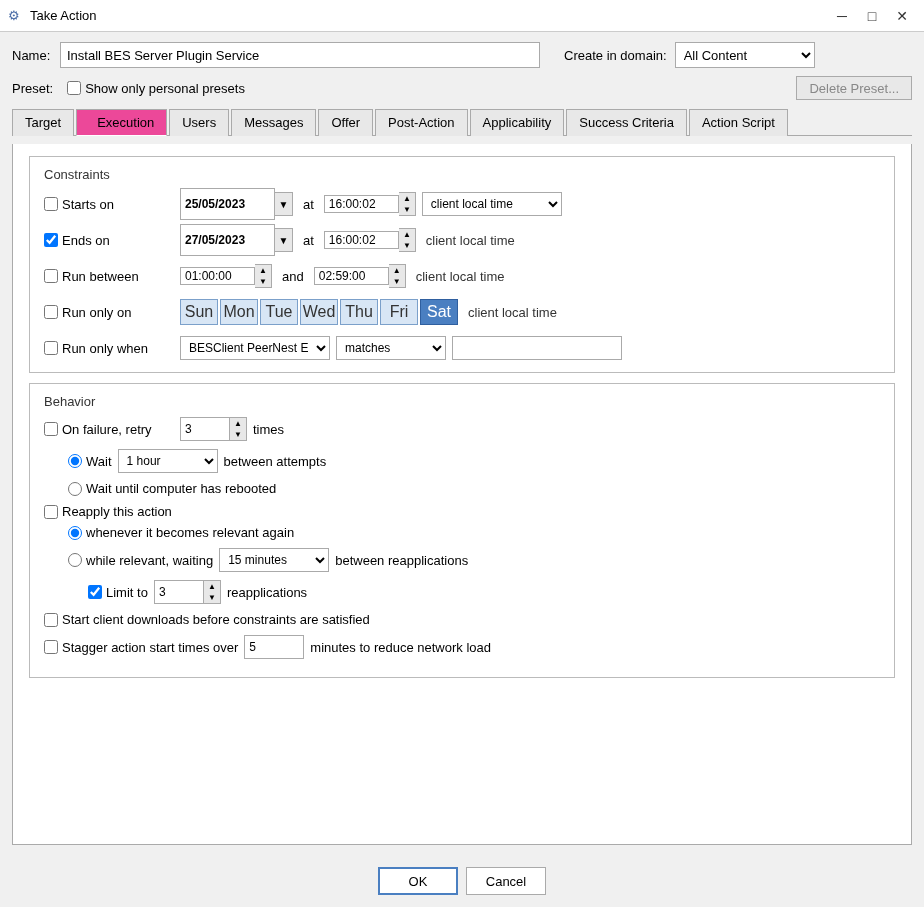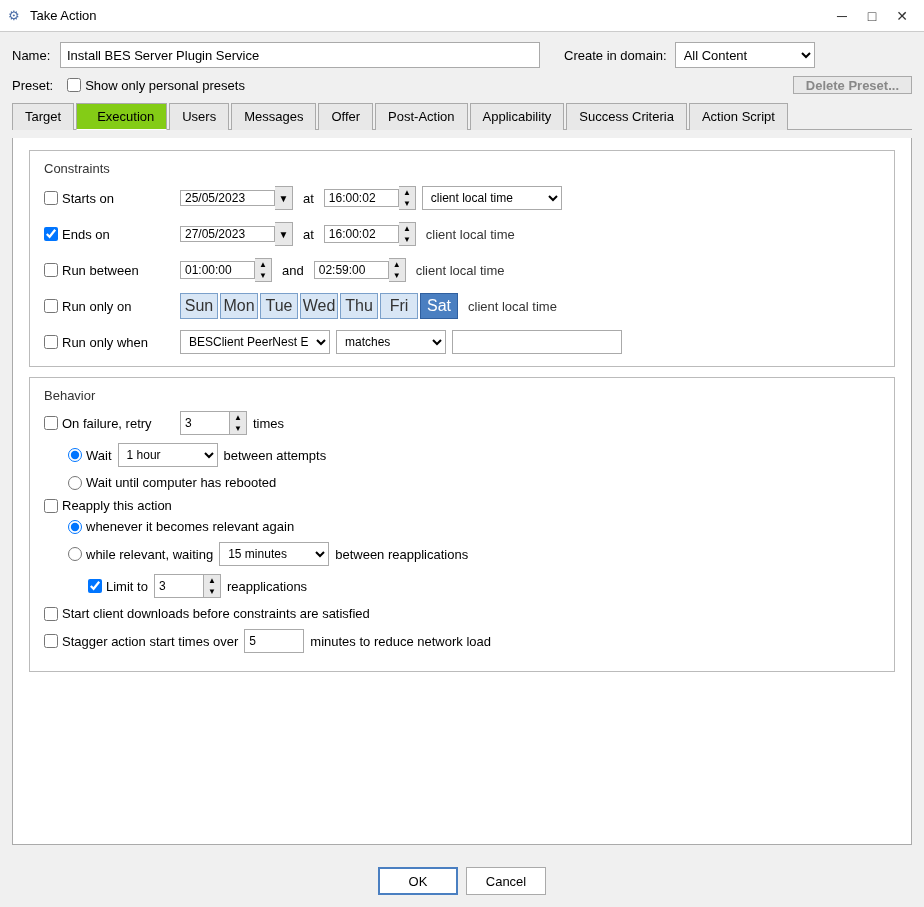--- a/index.html
+++ b/index.html
@@ -104,47 +104,46 @@
     }
     .show-personal-label {
       display: flex;
       align-items: center;
       gap: 4px;
       font-size: 13px;
       margin-left: 6px;
     }
     .delete-preset-btn {
       margin-left: auto;
-      height: 18px;
+      height: 24px;
       padding: 0 12px;
       background: #e8e8e8;
       border: 1px solid #aaa;
       font-size: 13px;
       cursor: pointer;
       color: #888;
-      font-weight: bold;
     }
 
     .tabs {
       display: flex;
       border-bottom: 1px solid #aaa;
     }
     .tab {
       padding: 5px 12px;
       border: 1px solid #aaa;
       border-bottom: none;
       background: #e8e8e8;
       cursor: pointer;
       font-size: 13px;
       margin-right: 2px;
       position: relative;
       top: 1px;
     }
     .tab.active {
-      background: #84cc16;
+      background: #ec4899;
       border-bottom: 1px solid white;
       font-weight: normal;
       z-index: 1;
       padding-left: 20px;
     }
 
     .panel {
       background: white;
       border: 1px solid #aaa;
       border-top: none;
@@ -178,26 +177,27 @@
 
     .cb-label {
       display: flex;
       align-items: center;
       gap: 4px;
       font-size: 13px;
       min-width: 130px;
     }
 
     .date-input {
-      height: 16px;
+      height: 32px;
       border: 1px solid #aaa;
       padding: 2px 4px;
       font-size: 12px;
       background: white;
       width: 95px;
+      font-weight: bold;
     }
     .date-btn {
       height: 24px;
       width: 18px;
       border: 1px solid #aaa;
       border-left: none;
       background: #e8e8e8;
       cursor: pointer;
       font-size: 10px;
       display: flex;

